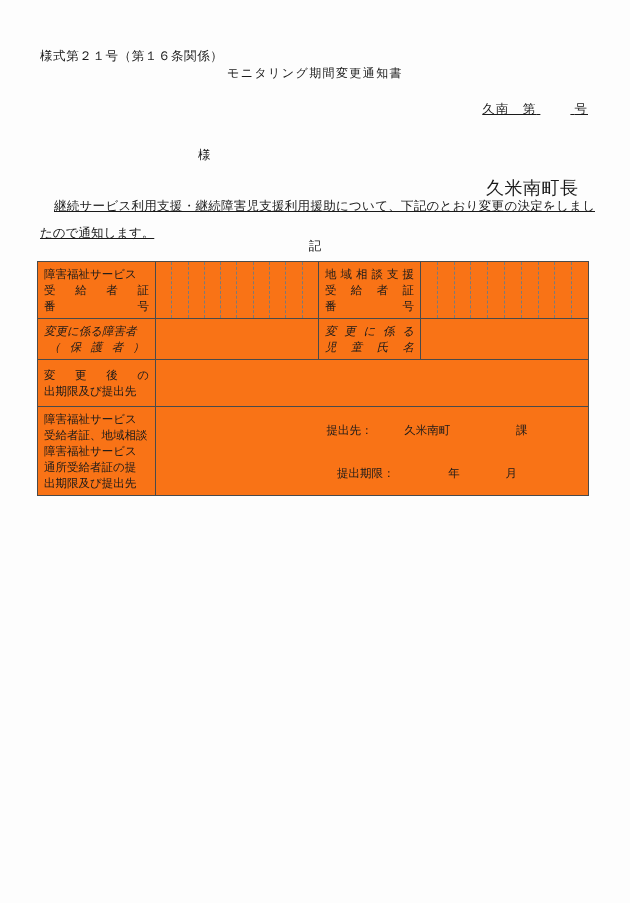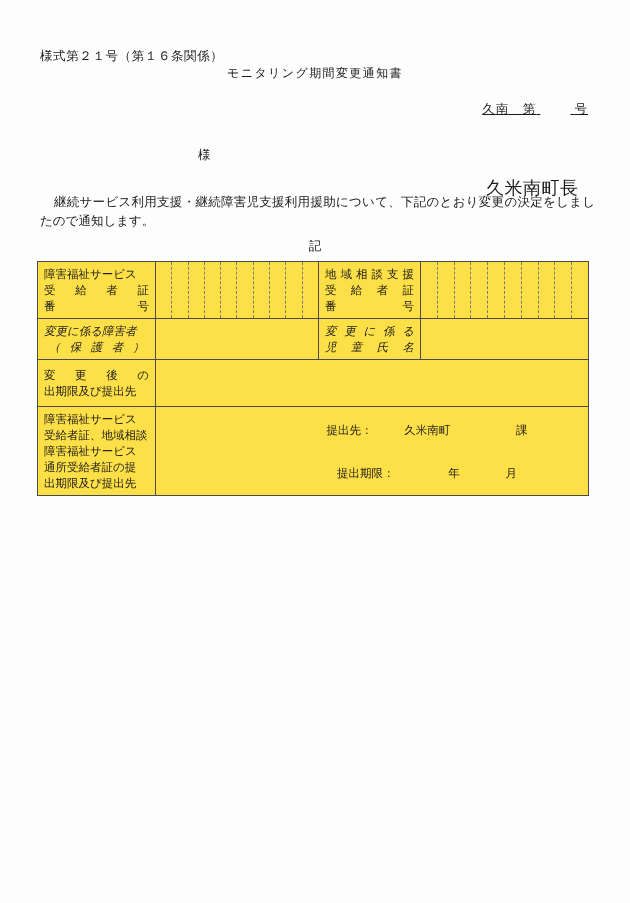--- a/index.html
+++ b/index.html
@@ -69,23 +69,24 @@
     letter-spacing: 0.5px;
     margin-left: 48px;
   }
 
   .body-text {
     position: absolute;
     left: 40px;
     top: 193px;
     width: 555px;
     font-size: 12.5px;
-    line-height: 19px;
+    line-height: 27px;
     text-indent: 14px;
     text-align: justify;
+    text-decoration: underline;
   }
 
   .ki-mark {
     position: absolute;
     left: 0;
     top: 238px;
     width: 630px;
     text-align: center;
     font-size: 12.5px;
   }
@@ -97,21 +98,21 @@
     top: 261px;
     width: 551px;
     border-collapse: collapse;
     table-layout: fixed;
     font-size: 11.5px;
   }
   .form-table td {
     border: 1px solid #4a4a4a;
     padding: 0;
     vertical-align: middle;
-    background: #fde047;
+    background: #f97316;
   }
 
   .lbl {
     padding: 4px 6px;
     line-height: 16px;
     white-space: nowrap;
   }
   .lbl .ln { display: block; }
   
   .ln.spread {

